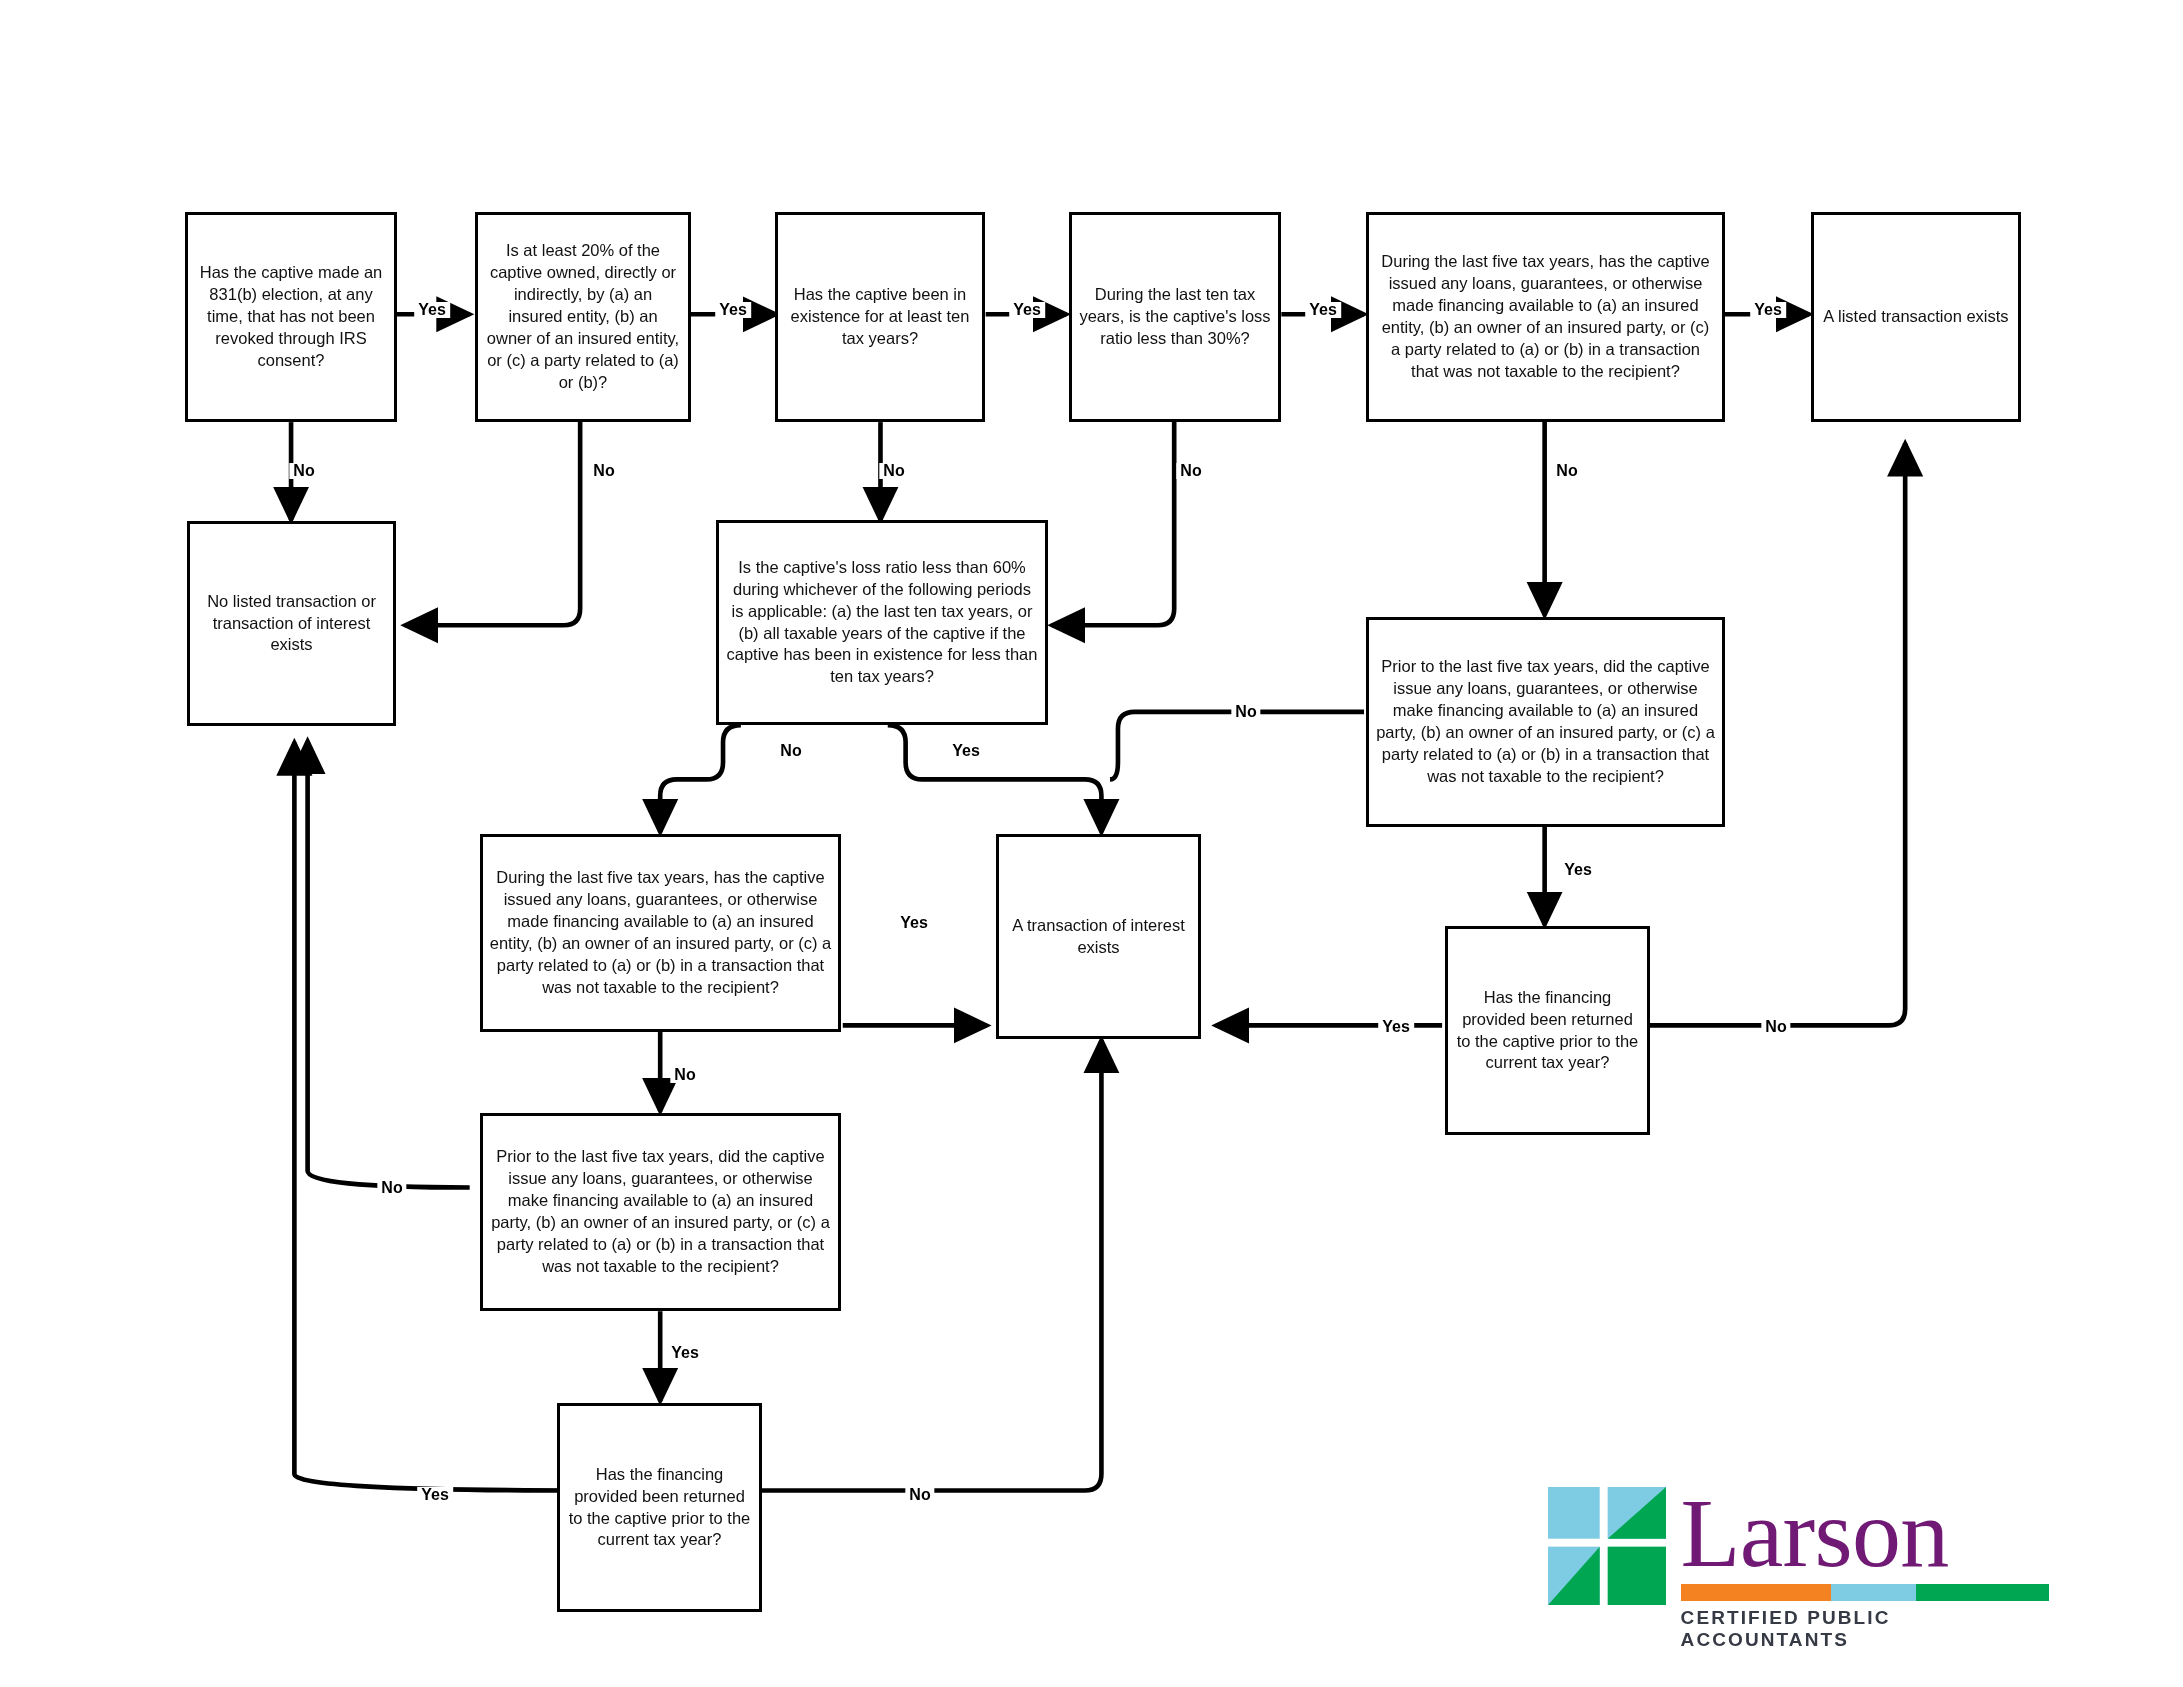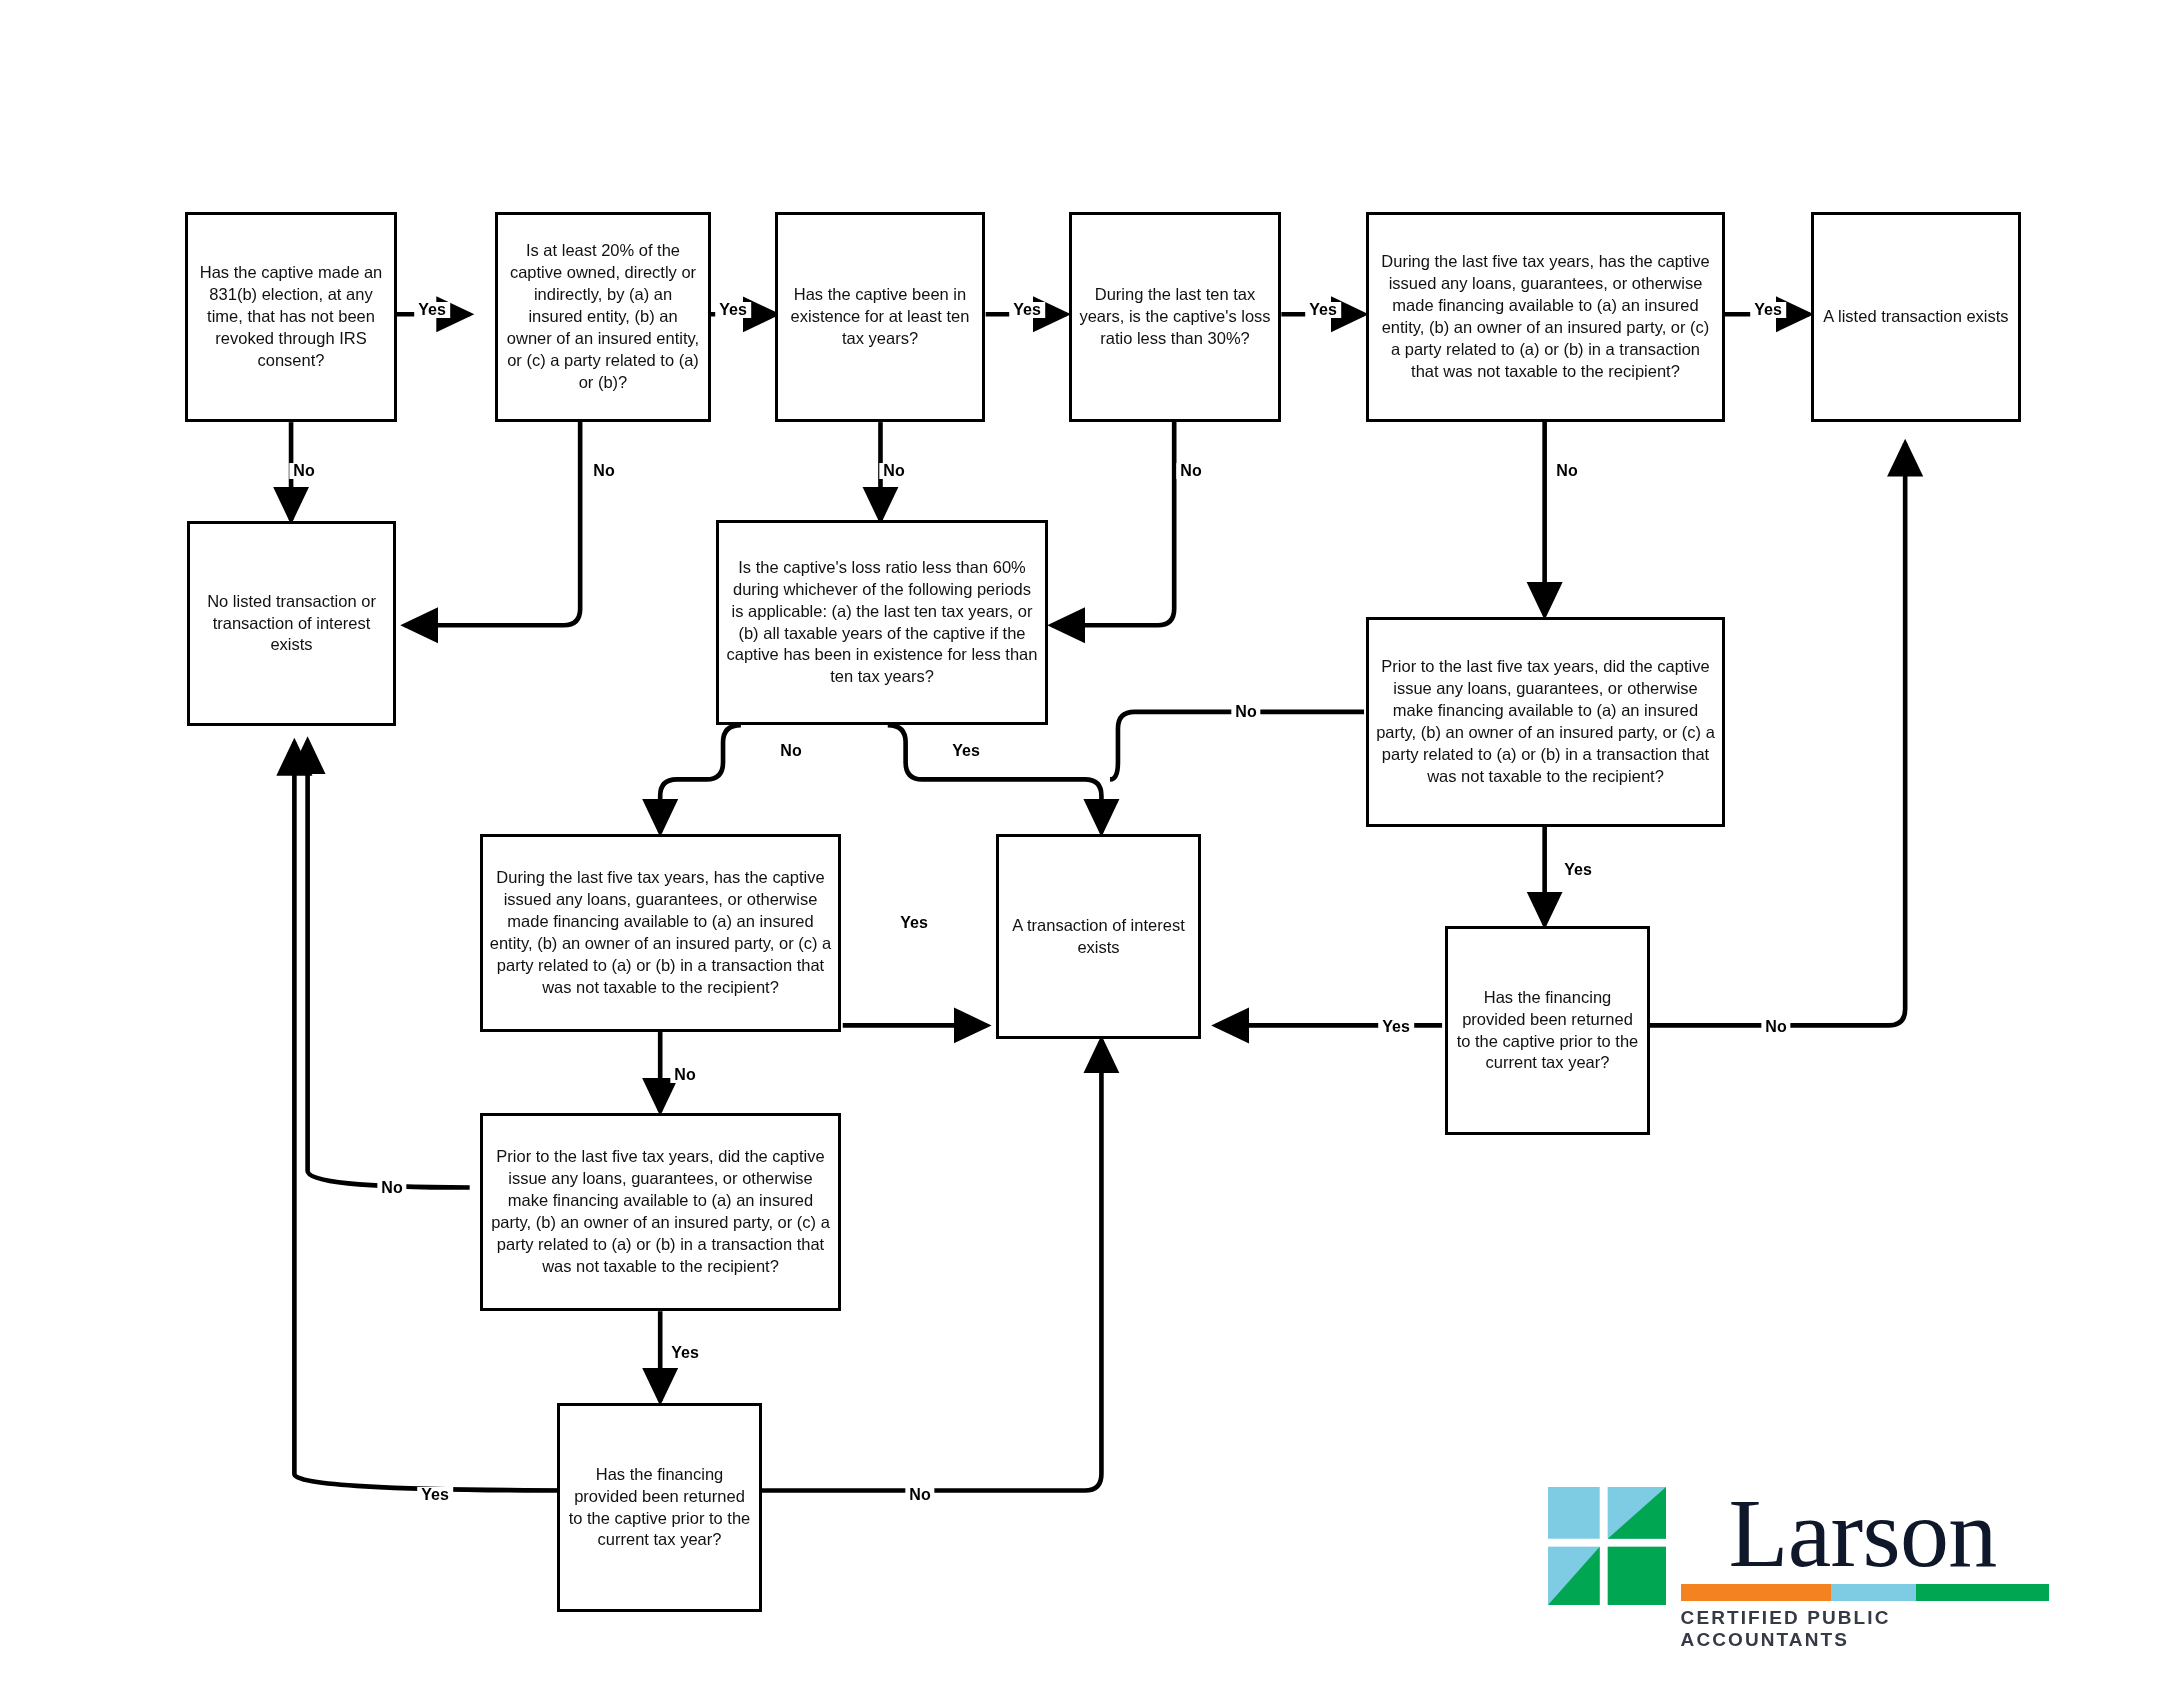--- a/index.html
+++ b/index.html
@@ -62,23 +62,22 @@
     flex: 0 0 auto;
   }
   .logo-words {
     position: relative;
     margin-left: 14.6px;
   }
   .logo-name {
     font-family: "Liberation Serif", serif;
     font-size: 98px;
     line-height: 0.95;
-    color: #0f172a;
+    color: #701a75;
     letter-spacing: -0.7px;
-    margin-left: 48px;
   }
   .logo-bar {
     display: flex;
     height: 17px;
     width: 368px;
     margin-top: 4px;
   }
   .logo-bar span { display: block; height: 100%; }
   .logo-tag {
     font-family: "Liberation Sans", sans-serif;
@@ -142,21 +141,21 @@
       <path d="M874,2253 Q445,2253 445,2228 L445,1122"></path>
 
       <path d="M1122,2253 L1640,2253 Q1665,2253 1665,2228 L1665,1572"></path>
     </g>
   </svg>
 
   <div class="nodebox" style="left:185px; top:212px; width:212px; height:210px; font-size:16.5px;">
     <span class="txt">Has the captive made an 831(b) election, at any time, that has not been revoked through IRS consent?</span>
   </div>
 
-  <div class="nodebox" style="left:475px; top:212px; width:216px; height:210px; font-size:16.5px;margin-left:20px;">
+  <div class="nodebox" style="left:475px; top:212px; width:216px; height:210px; font-size:16.5px;">
     <span class="txt">Is at least 20% of the captive owned, directly or indirectly, by (a) an insured entity, (b) an owner of an insured entity, or (c) a party related to (a) or (b)?</span>
   </div>
 
   <div class="nodebox" style="left:775px; top:212px; width:210px; height:210px; font-size:16.5px;">
     <span class="txt">Has the captive been in existence for at least ten tax years?</span>
   </div>
 
   <div class="nodebox" style="left:1069px; top:212px; width:212px; height:210px; font-size:16.5px;">
     <span class="txt">During the last ten tax years, is the captive's loss ratio less than 30%?</span>
   </div>

